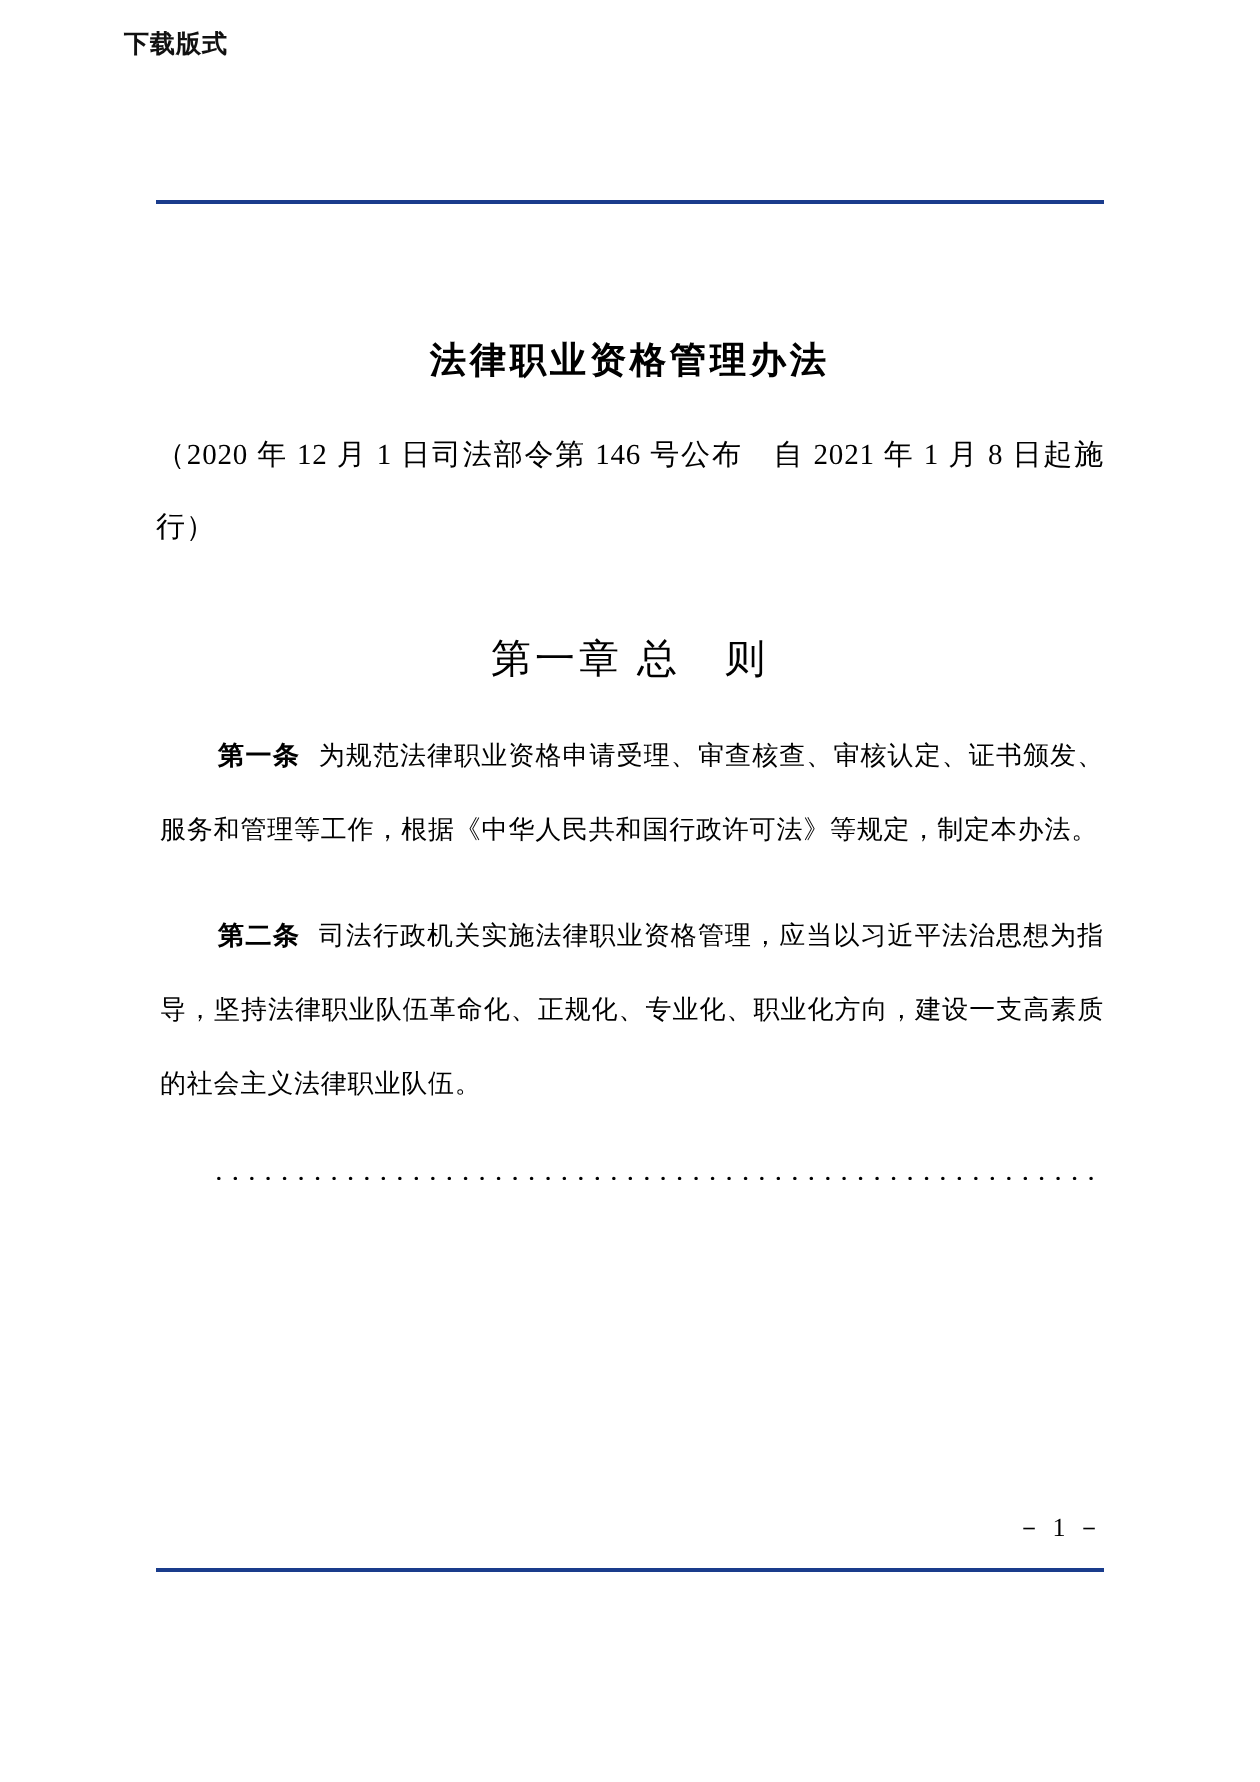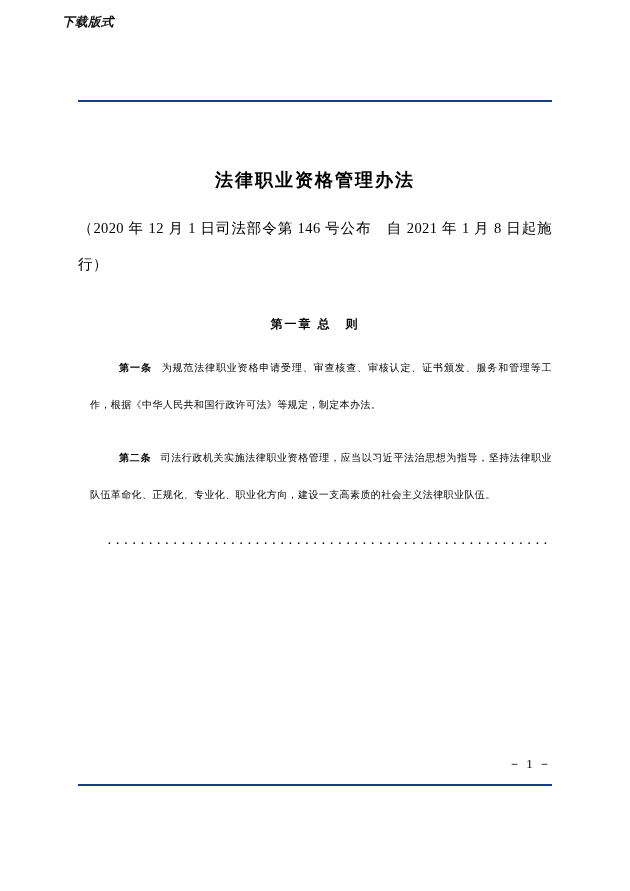--- a/index.html
+++ b/index.html
@@ -25,21 +25,20 @@
   
   .corner-label {
     position: absolute;
     left: 62px;
     top: 14px;
     font-size: 12.5px;
     font-weight: bold;
     letter-spacing: 0.5px;
     color: #111;
     font-family: "Liberation Serif", "DejaVu Serif", serif;
-    font-style: italic;
   }
 
   
   .header {
     position: absolute;
     left: 78px;
     top: 68px;
     width: 474px;
     height: 34px;
   }
@@ -102,31 +101,31 @@
   .doc-subtitle {
     margin: 18px 0 0 0;
     font-size: 14.5px;
     line-height: 36px;
     text-align: justify;
     text-align-last: left;
     letter-spacing: 0.4px;
   }
   .chapter {
     text-align: center;
-    font-size: 12px;
-    font-weight: bold;
+    font-size: 20px;
+    font-weight: normal;
     letter-spacing: 2px;
     margin: 34px 0 0 0;
   }
   .para {
-    font-size: 10px;
+    font-size: 13px;
     line-height: 37px;
     text-align: justify;
     letter-spacing: 0.4px;
-    margin: 16px 0 0 12px;
+    margin: 16px 0 0 2px;
     text-indent: 29px;
   }
   .para .art {
     font-weight: bold;
     letter-spacing: 0.6px;
   }
   .para .gap {
     display: inline-block;
     width: 9px;
   }

